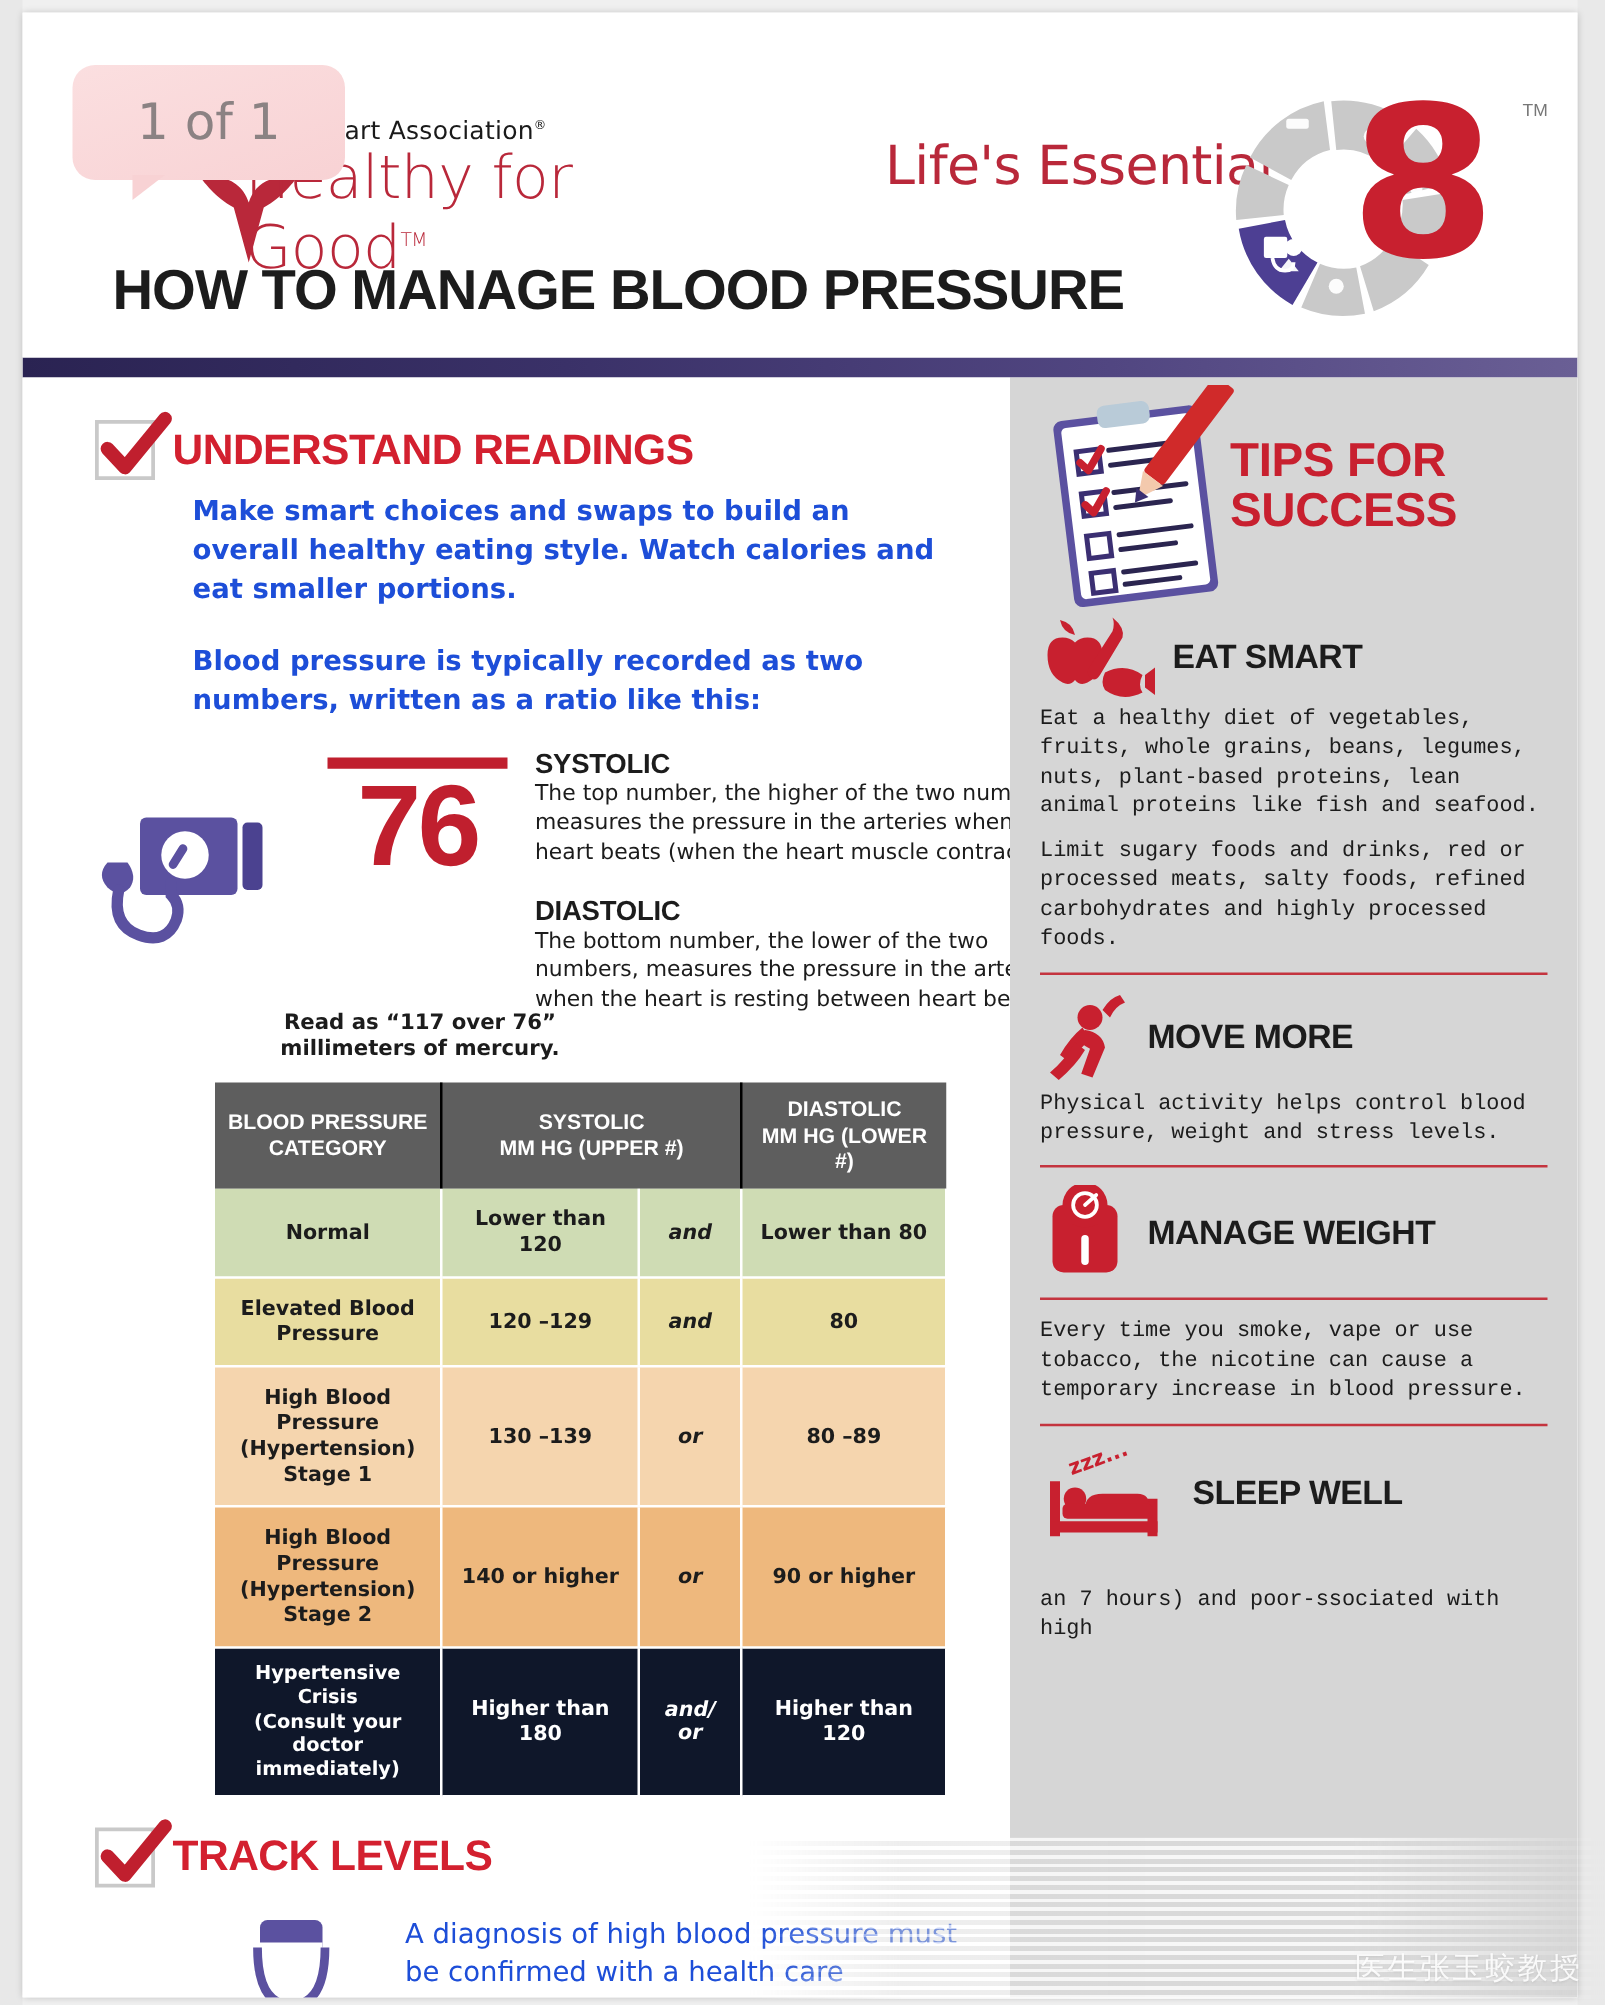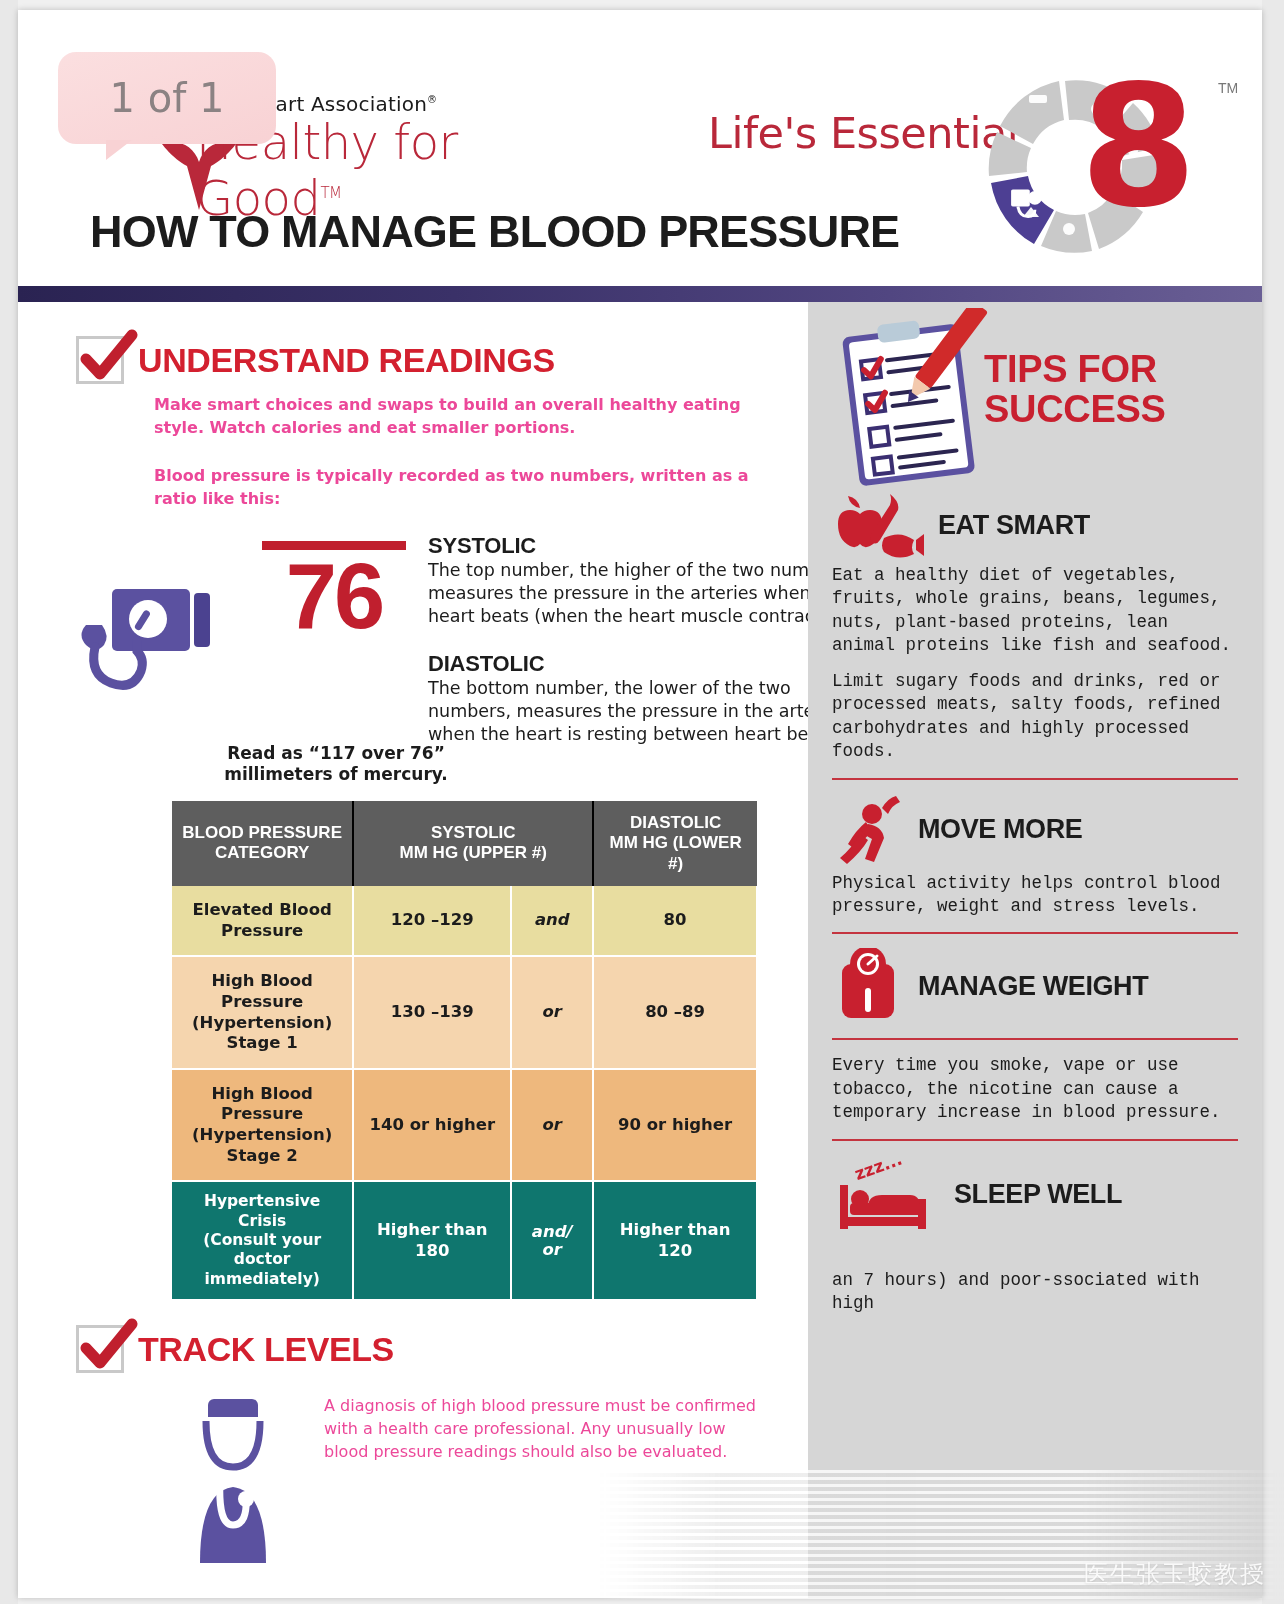--- a/index.html
+++ b/index.html
@@ -81,21 +81,21 @@
     width:48px; height:48px; border:3px solid #c9c9c9;
     position:relative; flex:none;
   }
   .checkbox svg { position:absolute; left:-3px; top:-10px; }
   .sec-title {
     font-size:34px; font-weight:800; color:#d3202f;
     letter-spacing:-.4px;
   }
 
   .body-text {
-    font-size:16px; color:#ec4899; line-height:1.42;
+    font-size:22px; color:#1d4ed8; line-height:1.42;
     font-family:"DejaVu Sans", sans-serif;
   }
   .body-text.bold { font-weight:700; }
 
   
   .reading { position:relative; height:250px; }
   .cuff-icon { position:absolute; left:0px; top:48px; }
   .ratio { position:absolute; left:178px; top:6px; width:160px; text-align:center; }
   .ratio .num {
     font-size:92px; font-weight:800; color:#c01f2e;
@@ -315,20 +315,26 @@
                   <span>SYSTOLIC</span><br>
                   <span>MM HG (UPPER #)</span>
                 </th>
                 <th>
                   <span>DIASTOLIC</span><br>
                   <span>MM HG (LOWER #)</span>
                 </th>
               </tr>
             </thead>
             <tbody>
+              <tr style="background:#cfdcb4">
+                <td>Normal</td>
+                <td>Lower than 120</td>
+                <td class="conj">and</td>
+                <td>Lower than 80</td>
+              </tr>
               <tr style="background:#e8dda0">
                 <td>Elevated Blood Pressure</td>
                 <td>120 –129</td>
                 <td class="conj">and</td>
                 <td>80</td>
               </tr>
               <tr style="background:#f5d5ae">
                 <td>
                   <span>High Blood Pressure</span><br>
                   <span>(Hypertension) Stage 1</span>
@@ -339,21 +345,21 @@
               </tr>
               <tr style="background:#eeb87d">
                 <td>
                   <span>High Blood Pressure</span><br>
                   <span>(Hypertension) Stage 2</span>
                 </td>
                 <td>140 or higher</td>
                 <td class="conj">or</td>
                 <td>90 or higher</td>
               </tr>
-              <tr class="crisis" style="background:#0f766e">
+              <tr class="crisis" style="background:#0f172a">
                 <td style="font-size:15.5px;padding:10px 6px;">
                   <span>Hypertensive Crisis</span><br>
                   <span>(Consult your doctor</span><br>
                   <span>immediately)</span>
                 </td>
                 <td>Higher than 180</td>
                 <td class="conj" style="line-height:1.1">
                   <span>and/</span><br>
                   <span>or</span>
                 </td>

